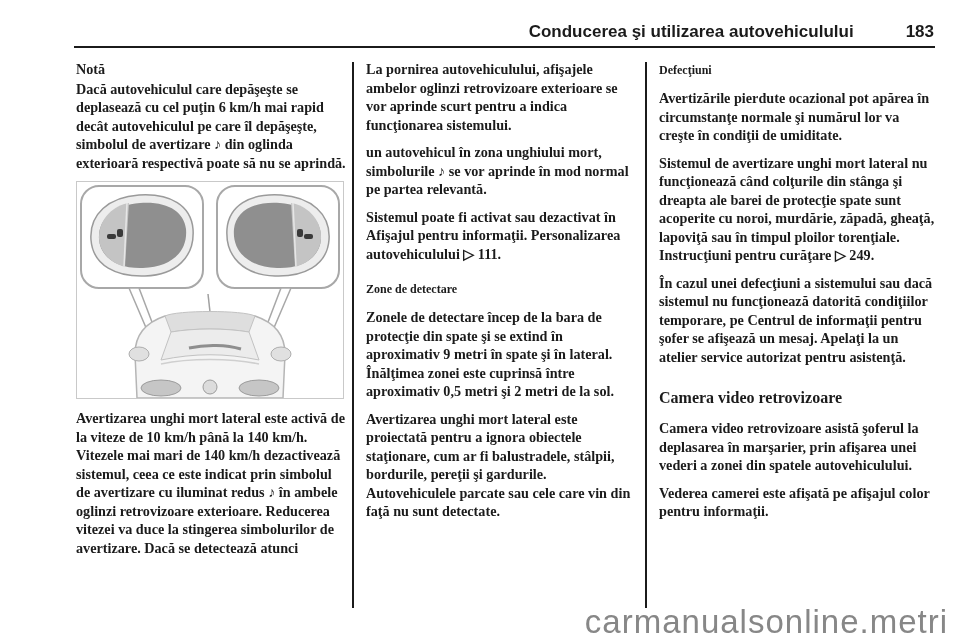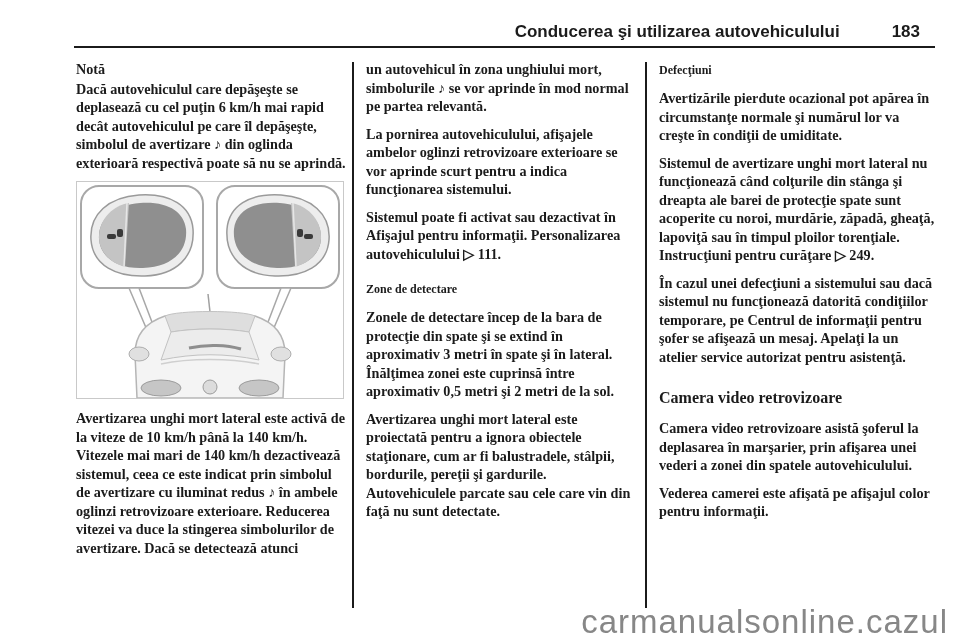--- a/index.html
+++ b/index.html
@@ -5,21 +5,21 @@
   html,body{margin:0;padding:0;}
   .page{
     position:relative;
     width:960px;height:642px;
     background:#ffffff;
     font-family:"Liberation Sans", sans-serif;
     color:#1b1b1b;
     overflow:hidden;
   }
   .header{
-    position:absolute;top:22px;right:40px;
+    position:absolute;top:22px;right:26px;
     display:flex;align-items:baseline;gap:52px;
     font-weight:bold;font-size:17px;
   }
   .header-rule{
     position:absolute;top:46px;left:74px;width:861px;height:2px;
     background:#1b1b1b;
   }
   .col{
     position:absolute;top:60px;
     font-size:14.2px;line-height:18.5px;font-weight:bold;
@@ -108,33 +108,33 @@
           <ellipse cx="182" cy="206" rx="20" ry="8" fill="#c6c6c6" stroke="#9c9c9c"></ellipse>
           <circle cx="133" cy="205" r="7" fill="#dcdcdc" stroke="#9c9c9c"></circle>
         </g>
       </svg>
     </div>
 
     <p>Avertizarea unghi mort lateral este activă de la viteze de 10 km/h până la 140 km/h. Vitezele mai mari de 140 km/h dezactivează sistemul, ceea ce este indicat prin simbolul de avertizare cu iluminat redus ♪ în ambele oglinzi retrovizoare exterioare. Reducerea vitezei va duce la stingerea simbolurilor de avertizare. Dacă se detectează atunci</p>
   </div>
 
   <div class="col col2">
+    <p>La pornirea autovehiculului, afişajele ambelor oglinzi retrovizoare exterioare se vor aprinde scurt pentru a indica funcţionarea sistemului.</p>
     <p>un autovehicul în zona unghiului mort, simbolurile ♪ se vor aprinde în mod normal pe partea relevantă.</p>
-    <p>La pornirea autovehiculului, afişajele ambelor oglinzi retrovizoare exterioare se vor aprinde scurt pentru a indica funcţionarea sistemului.</p>
     <p>Sistemul poate fi activat sau dezactivat în Afişajul pentru informaţii. Personalizarea autovehiculului ▷ 111.</p>
     <div class="section-heading">Zone de detectare</div>
-    <p>Zonele de detectare încep de la bara de protecţie din spate şi se extind în aproximativ 3 metri în spate şi în lateral. Înălţimea zonei este cuprinsă între aproximativ 0,5 metri şi 2 metri de la sol.</p>
+    <p>Zonele de detectare încep de la bara de protecţie din spate şi se extind în aproximativ 9 metri în spate şi în lateral. Înălţimea zonei este cuprinsă între aproximativ 0,5 metri şi 2 metri de la sol.</p>
     <p>Avertizarea unghi mort lateral este proiectată pentru a ignora obiectele staţionare, cum ar fi balustradele, stâlpii, bordurile, pereţii şi gardurile. Autovehiculele parcate sau cele care vin din faţă nu sunt detectate.</p>
   </div>
 
   <div class="col col3">
     <div class="section-heading" style="margin-top:0;">Defecţiuni</div>
     <p>Avertizările pierdute ocazional pot apărea în circumstanţe normale şi numărul lor va creşte în condiţii de umiditate.</p>
     <p>Sistemul de avertizare unghi mort lateral nu funcţionează când colţurile din stânga şi dreapta ale barei de protecţie spate sunt acoperite cu noroi, murdărie, zăpadă, gheaţă, lapoviţă sau în timpul ploilor torenţiale. Instrucţiuni pentru curăţare ▷ 249.</p>
     <p>În cazul unei defecţiuni a sistemului sau dacă sistemul nu funcţionează datorită condiţiilor temporare, pe Centrul de informaţii pentru şofer se afişează un mesaj. Apelaţi la un atelier service autorizat pentru asistenţă.</p>
     <div class="chapter-heading">Camera video retrovizoare</div>
     <p>Camera video retrovizoare asistă şoferul la deplasarea în marşarier, prin afişarea unei vederi a zonei din spatele autovehiculului.</p>
     <p>Vederea camerei este afişată pe afişajul color pentru informaţii.</p>
   </div>
 
-  <div class="watermark">carmanualsonline.cazul</div>
+  <div class="watermark">carmanualsonline.metri</div>
 
 </div>
 
 </body></html>

